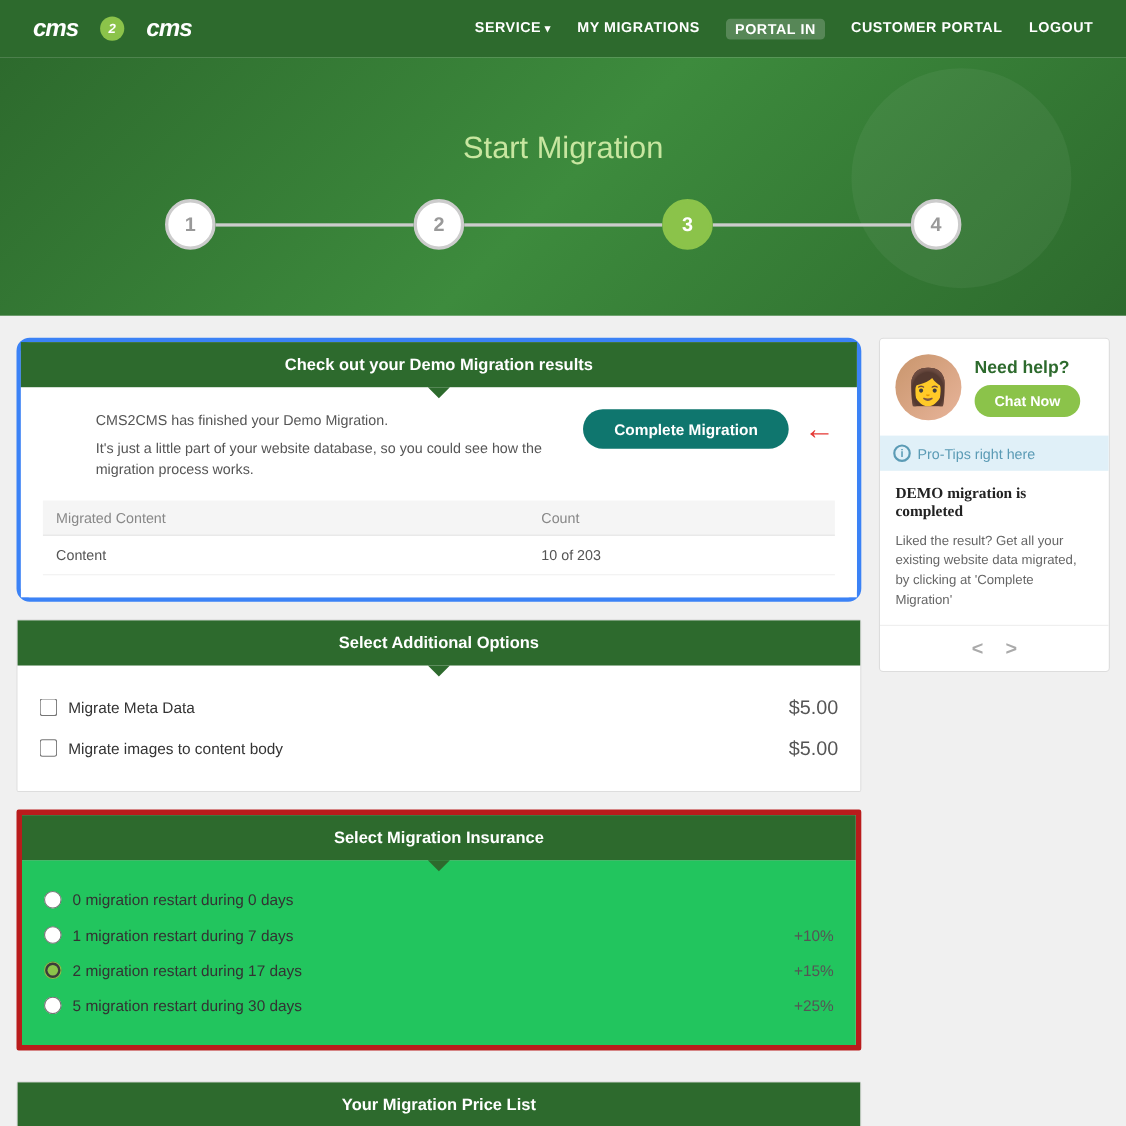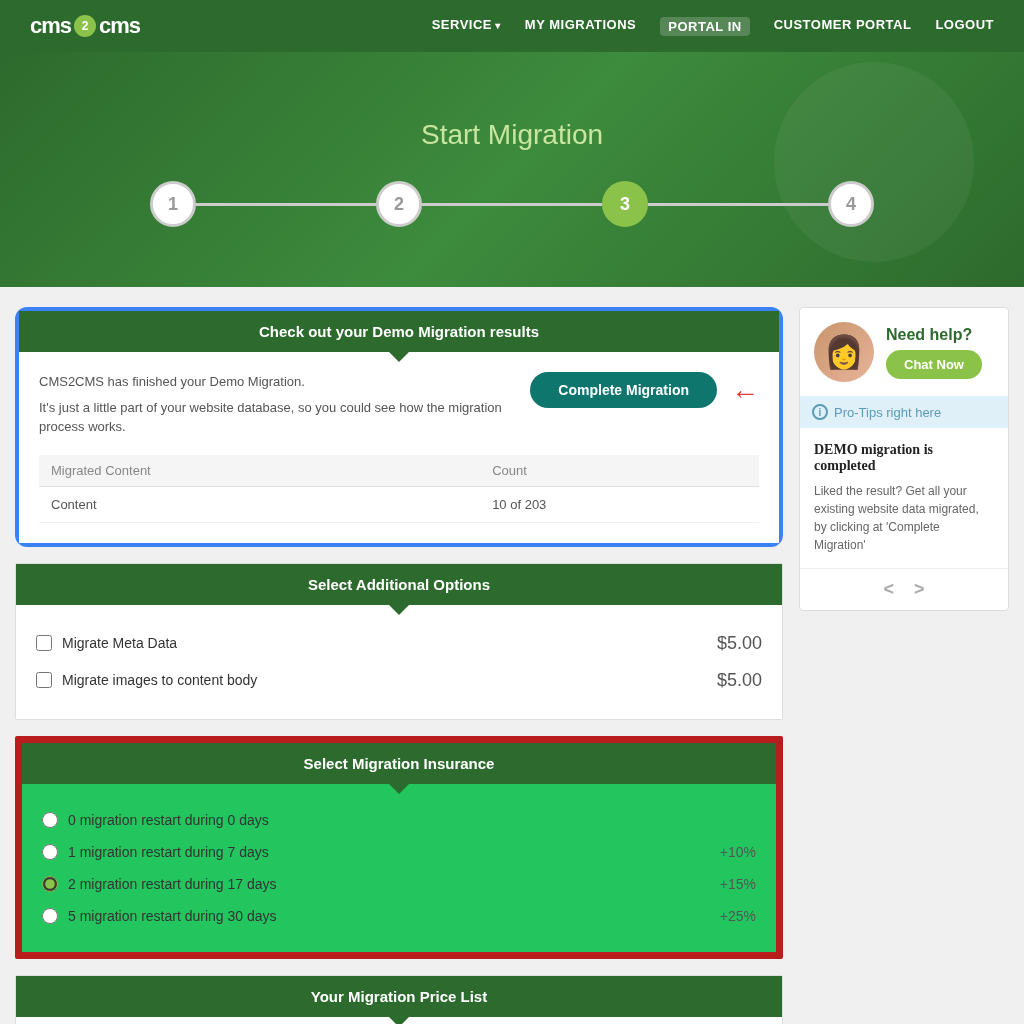--- a/index.html
+++ b/index.html
@@ -10,21 +10,22 @@
       background: #2d6a2d;
       padding: 0 30px;
       height: 52px;
       display: flex;
       align-items: center;
       justify-content: space-between;
     }
     .logo {
       display: flex;
       align-items: center;
-      gap: 1px;
+      gap: 18px;
+      font-style: italic;
     }
     .logo-text {
       color: white;
       font-size: 22px;
       font-weight: bold;
       letter-spacing: -1px;
     }
     .logo-icon {
       background: #8bc34a;
       border-radius: 50%;
@@ -175,20 +176,21 @@
     }
     .demo-body {
       background: white;
       padding: 20px;
     }
     .demo-row {
       display: flex;
       justify-content: space-between;
       align-items: flex-start;
       margin-bottom: 10px;
+      margin-left: 48px;
     }
     .demo-text p {
       font-size: 13px;
       color: #555;
       margin-bottom: 6px;
       line-height: 1.5;
     }
     .complete-btn {
       background: #0f766e;
       color: white;
@@ -258,24 +260,24 @@
       height: 16px;
       accent-color: #8bc34a;
     }
     .option-price {
       font-size: 18px;
       color: #555;
     }
 
     
     .insurance-section {
-      border: 7px solid #b91c1c;
+      border: 5px solid #b91c1c;
       border-radius: 2px;
       overflow: visible;
-      margin-bottom: 16px;
+      margin-bottom: 28px;
     }
     .insurance-body {
       background: #22c55e;
       padding: 20px;
     }
     .radio-row {
       display: flex;
       justify-content: space-between;
       align-items: center;
       padding: 8px 0;

